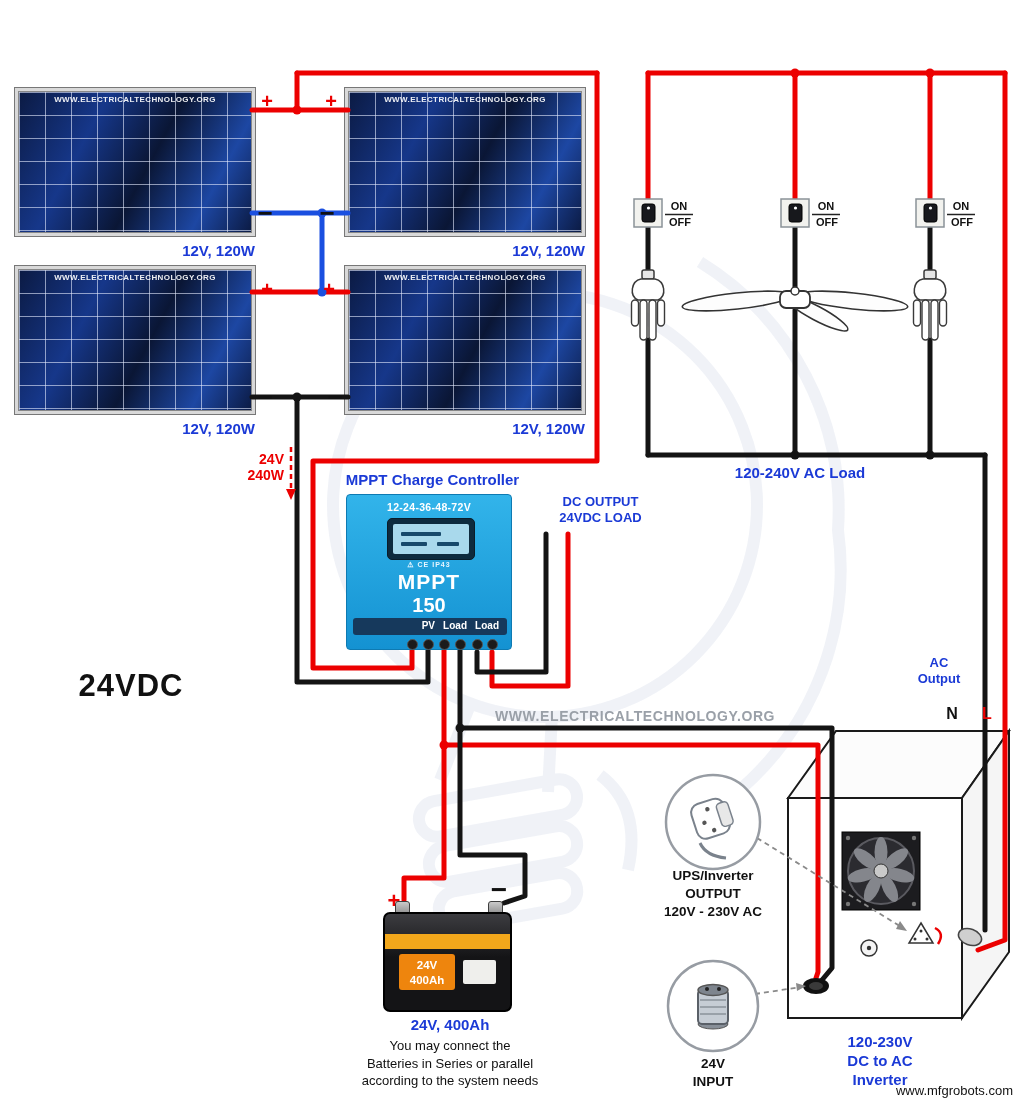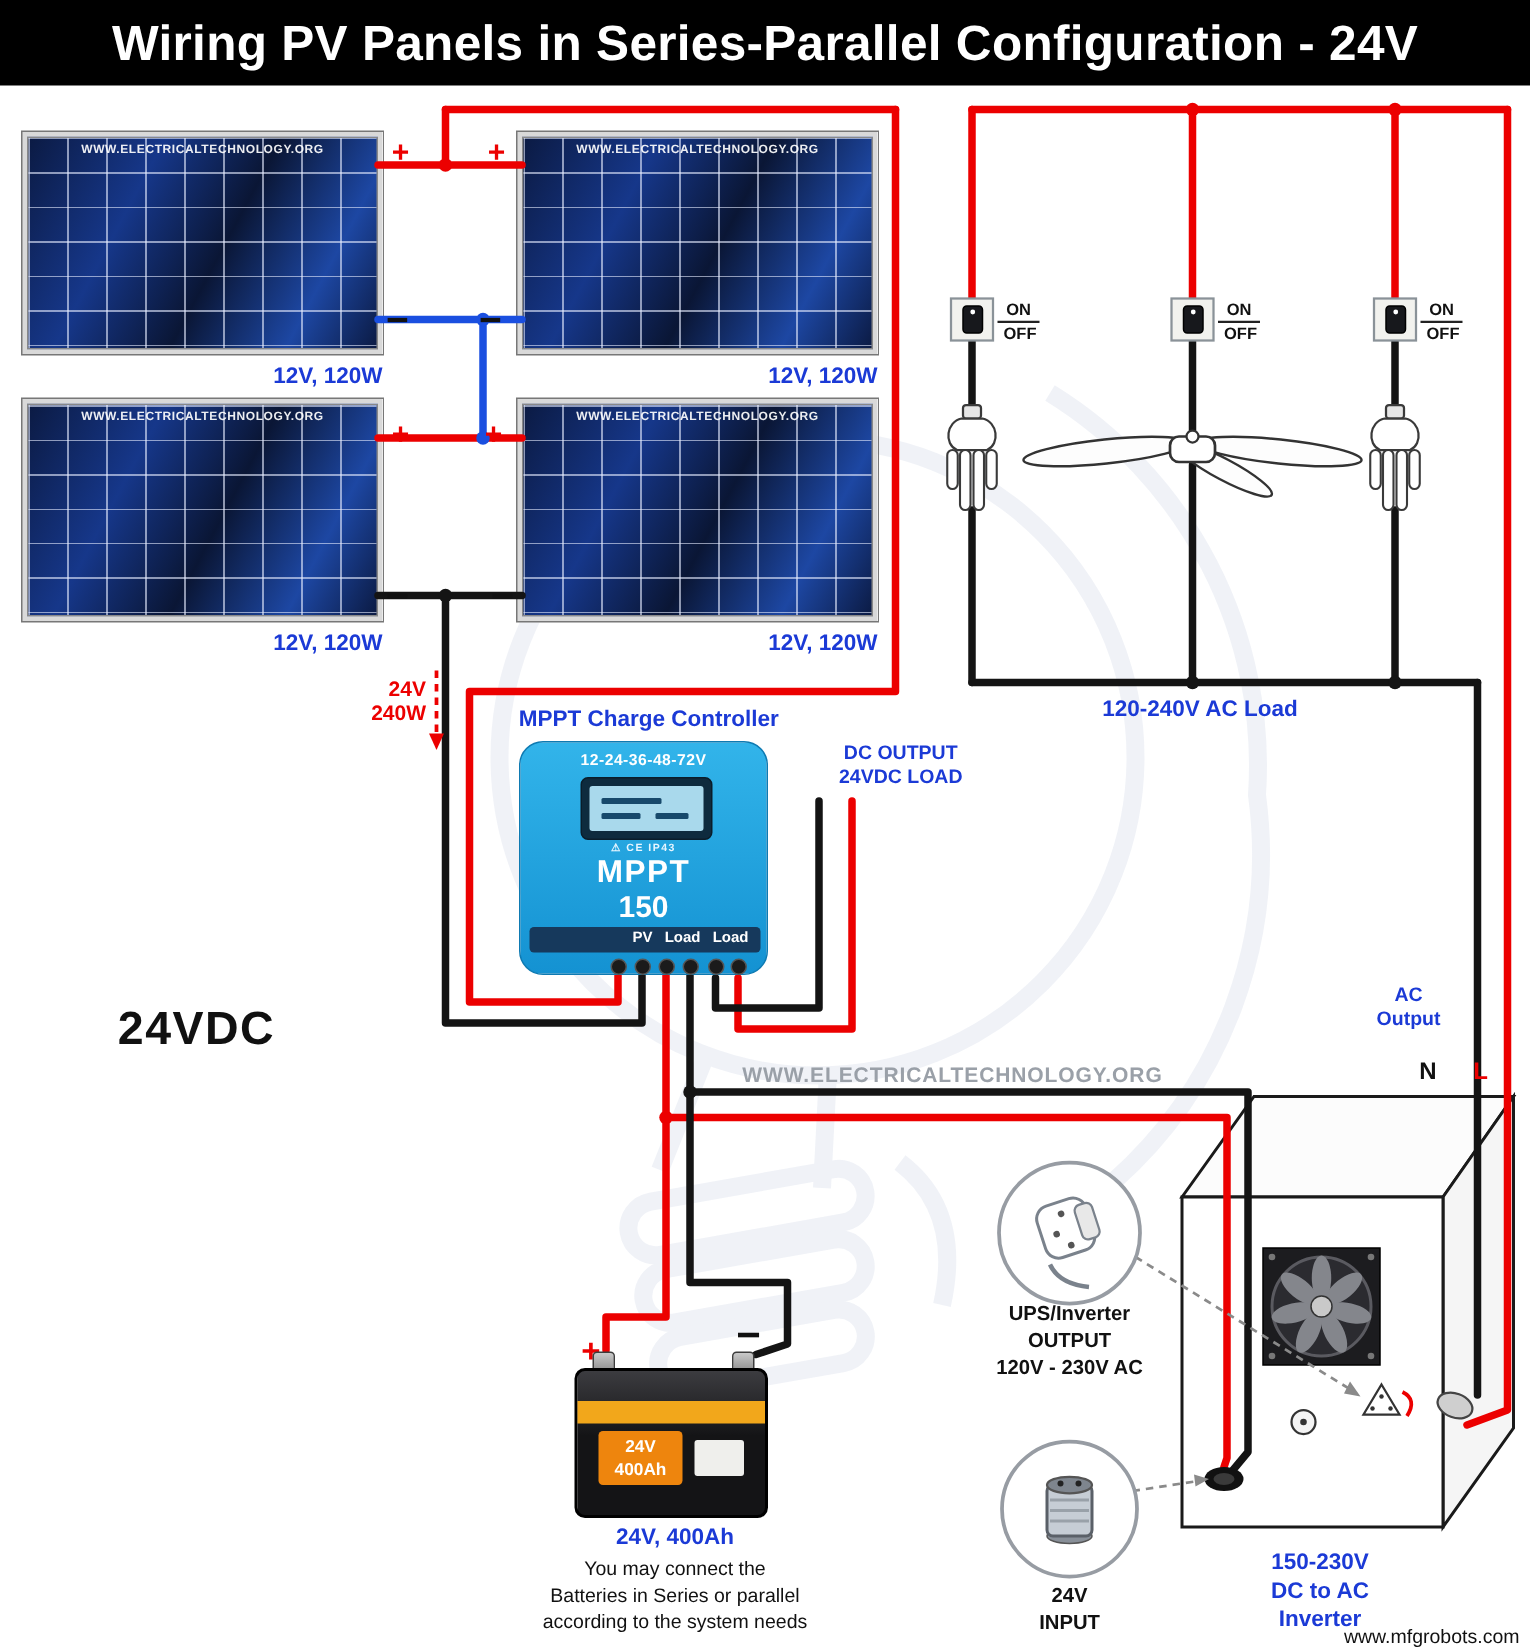--- a/index.html
+++ b/index.html
@@ -21,21 +21,21 @@
   .blue-label{position:absolute;color:#1b3ad6;font-weight:bold;text-align:center;z-index:12;}
   .red-label{position:absolute;color:#ec0000;font-weight:bold;z-index:12;}
   .black-label{position:absolute;color:#111;font-weight:bold;text-align:center;z-index:12;}
 
   .system-label{left:36px;top:666px;width:190px;font-size:31px;line-height:40px;letter-spacing:1px;color:#111;}
   .watermark-text{position:absolute;left:468px;top:708px;width:334px;text-align:center;color:#9aa0a8;font-weight:bold;font-size:14px;letter-spacing:.6px;z-index:3;}
   .note{position:absolute;left:328px;top:1037px;width:244px;text-align:center;color:#111;font-size:13px;line-height:17.5px;z-index:12;}
   .footer{position:absolute;left:835px;top:1083px;width:178px;text-align:right;color:#111;font-size:13px;z-index:12;}
 
   
-  .controller{position:absolute;left:346px;top:494px;width:166px;height:156px;border-radius:16px;box-sizing:border-box;
+  .controller{position:absolute;left:346px;top:494px;width:166px;height:156px;border-radius:4px;box-sizing:border-box;
     background:linear-gradient(#32b4ea,#1492d2);border:1px solid #0e7ab2;z-index:10;}
   .ctl-range{position:absolute;top:6px;width:100%;text-align:center;color:#fff;font-size:10.5px;font-weight:bold;letter-spacing:.3px;}
   .ctl-display{position:absolute;left:40px;top:23px;width:86px;height:40px;background:#0e2b3e;border-radius:5px;border:1px solid #0a1d2a;}
   .ctl-screen{position:absolute;left:5px;top:5px;right:5px;bottom:5px;background:#a9d9ec;border-radius:2px;}
   .lcd-bar{position:absolute;background:#17496b;border-radius:1px;height:4px;}
   .ctl-cert{position:absolute;top:66px;width:100%;text-align:center;color:#e8f6ff;font-size:7px;font-weight:bold;letter-spacing:1px;}
   .ctl-model{position:absolute;top:75px;width:100%;text-align:center;color:#fff;font-size:21px;font-weight:bold;letter-spacing:1px;}
   .ctl-number{position:absolute;top:99px;width:100%;text-align:center;color:#fff;font-size:20px;font-weight:bold;}
   .ctl-strip{position:absolute;left:6px;top:123px;width:154px;height:17px;background:#16395c;border-radius:3px;color:#fff;font-size:10px;font-weight:bold;}
   .ctl-strip span{position:absolute;top:2px;width:34px;text-align:right;}
@@ -56,23 +56,20 @@
   .swtxt{font-family:"Liberation Sans",sans-serif;font-size:11px;font-weight:bold;fill:#111;}
   .wire{fill:none;stroke-width:5;stroke-linejoin:round;stroke-linecap:round;}
   .wr{stroke:#ec0000;} .wk{stroke:#141414;} .wb{stroke:#1a4fe0;}
   .pointer{stroke:#8a8a8a;stroke-width:1.8;stroke-dasharray:5 4;fill:none;}
 </style>
 </head>
 <body>
 
 <div class="stage">
 
-  <div class="title-bar">
-    <span>Wiring PV Panels in Series-Parallel Configuration - 24V</span>
-  </div>
 
   <svg class="layer" width="1020" height="1100" style="z-index:1">
     <g stroke="#e4e8f1" stroke-width="12" fill="none" opacity="0.55">
       <circle cx="545" cy="505" r="212"></circle>
       <path d="M 700,262 A 292,292 0 0 1 838,530 A 292,292 0 0 1 742,788"></path>
       <path d="M 470,705 L 440,780"></path>
       <path d="M 552,715 L 548,792"></path>
       <rect x="418" y="790" width="160" height="36" rx="18" transform="rotate(-10 498 808)"></rect>
       <rect x="428" y="836" width="150" height="36" rx="18" transform="rotate(-10 503 854)"></rect>
       <rect x="438" y="882" width="140" height="36" rx="18" transform="rotate(-10 508 900)"></rect>
@@ -350,21 +347,21 @@
     </div>
   </div>
   <div class="blue-label" style="left:368px;top:1016px;width:164px;font-size:15px">24V, 400Ah</div>
   <div class="note">
     <div>You may connect the</div>
     <div>Batteries in Series or parallel</div>
     <div>according to the system needs</div>
   </div>
 
   <div class="blue-label" style="left:806px;top:1032px;width:148px;font-size:15px;line-height:19px">
-    <div>150-230V</div>
+    <div>120-230V</div>
     <div>DC to AC</div>
     <div>Inverter</div>
   </div>
 
   <div class="black-label" style="left:638px;top:867px;width:150px;font-size:13.5px;line-height:18px">
     <div>UPS/Inverter</div>
     <div>OUTPUT</div>
     <div>120V - 230V AC</div>
   </div>
   <div class="black-label" style="left:666px;top:1055px;width:94px;font-size:13.5px;line-height:18px">

